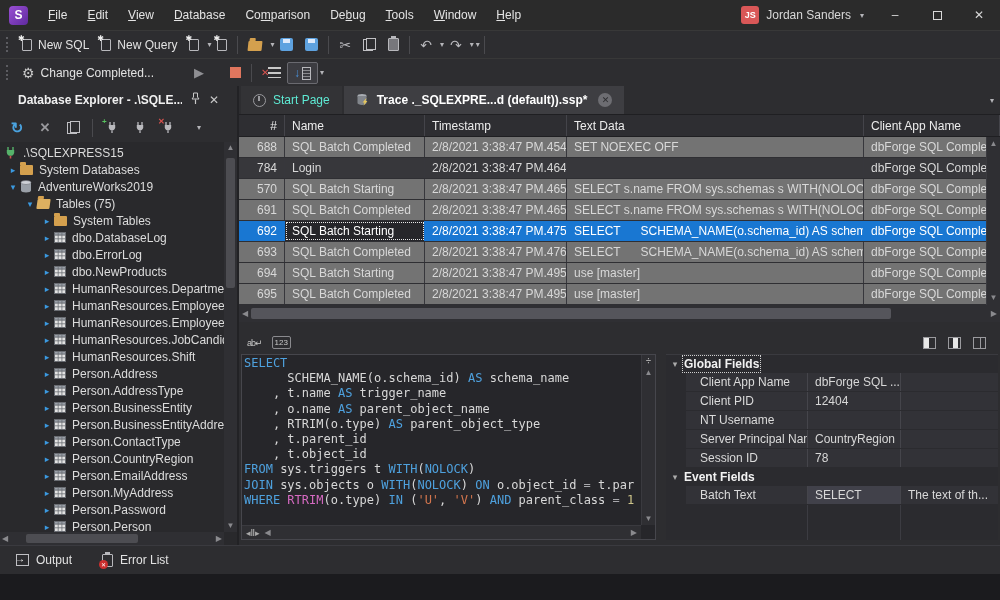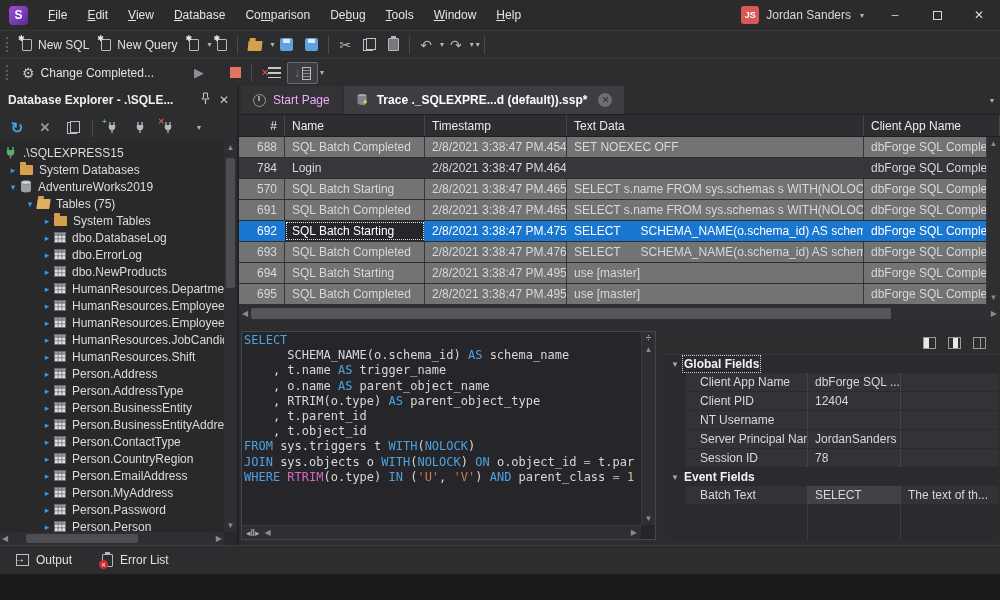--- a/index.html
+++ b/index.html
@@ -40,21 +40,21 @@
   .ic-play{color:#8f8f93;font-size:13px;line-height:1}
   .ic-stop{width:11px;height:11px;background:#e0765e;display:inline-block}
   .ic-clear{width:13px;height:11px;background:repeating-linear-gradient(to bottom,#c8c8c8 0 2px,transparent 2px 5px);position:relative;display:inline-block;margin-left:6px}
   .ic-clear::after{content:"✕";position:absolute;left:-7px;top:0;font-size:10px;font-weight:bold;color:#d9534f}
   .ic-autoscroll{position:relative;width:17px;height:14px;display:inline-block}
   .ic-autoscroll .ar{position:absolute;left:0;top:0;color:#4a90d9;font-weight:bold;font-size:12px}
   .ic-autoscroll::after{content:"";position:absolute;right:0;top:1px;width:7px;height:11px;border:1px solid #b8b8bc;background:repeating-linear-gradient(to bottom,transparent 0 2px,#8a8a8e 2px 3px)}
   
   .workspace{display:flex;height:459px}
   .left-panel{width:239px;background:#2d2d30;border-right:2px solid #222225;display:flex;flex-direction:column}
-  .panel-header{height:27px;display:flex;align-items:center;padding:0 8px;gap:8px}
+  .panel-header{height:27px;display:flex;align-items:center;padding:0 18px;gap:8px}
   .panel-title{font-weight:bold;color:#f0f0f0;flex:1;white-space:nowrap;overflow:hidden}
   .explorer-toolbar{height:29px;display:flex;align-items:center;padding-left:4px;gap:2px}
   .xbtn{background:none;border:none;display:flex;align-items:center;justify-content:center;width:26px;height:24px;position:relative}
   .badge{position:absolute;font-size:8px;font-weight:bold;line-height:1}
   .badge.green{color:#57c25e;left:3px;top:2px}
   .badge.red{color:#d9534f;left:3px;top:2px}
   .tree{flex:1;background:#29292c;position:relative;overflow:hidden;font-size:12px}
   .tree-inner{position:absolute;left:0;top:2px;right:13px;bottom:13px;overflow:hidden}
   .tree-row{height:17px;display:flex;align-items:center;white-space:nowrap;cursor:default}
   .tw{width:14px;flex:none;color:#3b9ae1;font-size:9px;text-align:center}
@@ -64,21 +64,21 @@
   .ic-folder.open{transform:skewX(-8deg);background:#deb060}
   .tlabel{color:#dcdcdc}
   .vscroll{position:absolute;right:0;top:0;bottom:13px;width:13px;background:#2f2f33;display:flex;flex-direction:column;align-items:center;justify-content:space-between;padding:2px 0}
   .hscroll{position:absolute;left:0;right:13px;bottom:0;height:13px;background:#2f2f33;display:flex;align-items:center;justify-content:space-between;padding:0 2px}
   .sarrow{color:#8a8a8e;font-size:8px;line-height:1}
   .vthumb{position:absolute;right:2px;top:16px;width:9px;height:130px;background:#4d4d52;border-radius:2px}
   .hthumb{position:absolute;left:26px;top:2px;width:112px;height:9px;background:#4d4d52;border-radius:2px}
   
   .main{flex:1;display:flex;flex-direction:column;min-width:0}
   .tabbar{height:28px;display:flex;align-items:stretch;background:#2d2d30;position:relative}
-  .tab{display:flex;align-items:center;gap:7px;padding:0 12px;background:#333336;color:#f0abfc;margin-right:2px;margin-left:2px}
+  .tab{display:flex;align-items:center;gap:7px;padding:0 12px;background:#333336;color:#5eead4;margin-right:2px;margin-left:2px}
   .tab.active{background:#3e3e42;color:#fff;font-weight:bold;margin-left:0}
   .tabclose{width:14px;height:14px;border-radius:50%;background:#6d6d72;color:#2d2d30;font-size:9px;display:flex;align-items:center;justify-content:center;margin-left:4px}
   .tab-overflow{position:absolute;right:6px;top:10px}
   .ic-startpage{width:13px;height:13px;border:1.5px solid #9a9a9e;border-radius:50%;position:relative;display:inline-block}
   .ic-startpage::after{content:"";position:absolute;left:4px;top:1px;width:2px;height:5px;background:#9a9a9e}
   
   .grid{display:flex;flex-direction:column}
   .g-header{display:flex;height:23px;background:#2e2e32;border-bottom:1px solid #1f1f22;border-top:1px solid #1f1f22}
   .g-hcell{padding:4px 7px;border-right:1px solid #44444a;color:#ececec;white-space:nowrap;overflow:hidden}
   .grid-rows{position:relative}
@@ -645,20 +645,24 @@
           <span class="g-hthumb"></span>
           <span class="sarrow" style="margin-left:auto">▶</span>
       </div>
     </div>
 
     <div class="splitter-h"></div>
 
     <div class="bottom-panels">
 
       <div class="editor-panel">
+        <div class="mini-toolbar">
+          <span class="ic-wrap">ab↵</span>
+          <span class="ic-123">123</span>
+        </div>
         <div class="editor-box">
           <div class="code" id="code"><div class="cl"><span class="tk-kw">SELECT</span></div><div class="cl"><span class="tk-id">      SCHEMA_NAME(o.schema_id) </span><span class="tk-kw">AS</span><span class="tk-id"> schema_name</span></div><div class="cl"><span class="tk-id">    , t.name </span><span class="tk-kw">AS</span><span class="tk-id"> trigger_name</span></div><div class="cl"><span class="tk-id">    , o.name </span><span class="tk-kw">AS</span><span class="tk-id"> parent_object_name</span></div><div class="cl"><span class="tk-id">    , RTRIM(o.type) </span><span class="tk-kw">AS</span><span class="tk-id"> parent_object_type</span></div><div class="cl"><span class="tk-id">    , t.parent_id</span></div><div class="cl"><span class="tk-id">    , t.object_id</span></div><div class="cl"><span class="tk-kw">FROM</span><span class="tk-id"> sys.triggers t </span><span class="tk-kw">WITH</span><span class="tk-id">(</span><span class="tk-kw">NOLOCK</span><span class="tk-id">)</span></div><div class="cl"><span class="tk-kw">JOIN</span><span class="tk-id"> sys.objects o </span><span class="tk-kw">WITH</span><span class="tk-id">(</span><span class="tk-kw">NOLOCK</span><span class="tk-id">) </span><span class="tk-kw">ON</span><span class="tk-id"> o.object_id </span><span class="tk-op">=</span><span class="tk-id"> t.par</span></div><div class="cl"><span class="tk-kw">WHERE</span><span class="tk-id"> </span><span class="tk-fn">RTRIM</span><span class="tk-id">(o.type) </span><span class="tk-kw">IN</span><span class="tk-id"> (</span><span class="tk-str">'U'</span><span class="tk-id">, </span><span class="tk-str">'V'</span><span class="tk-id">) </span><span class="tk-kw">AND</span><span class="tk-id"> parent_class </span><span class="tk-op">=</span><span class="tk-num"> 1</span></div></div>
           <div class="ed-vscroll">
             <span class="ed-split">÷</span>
             <span class="sarrow">▲</span>
             <span class="sarrow end">▼</span>
           </div>
           <div class="ed-hscroll">
             <span class="ed-split">◂‖▸</span>
             <span class="sarrow">◀</span>
@@ -694,21 +698,21 @@
             </div>
             <div class="f-row">
               <div class="f-gut"></div>
               <div class="f-label">NT Username</div>
               <div class="f-value"></div>
               <div class="f-desc"></div>
             </div>
             <div class="f-row">
               <div class="f-gut"></div>
               <div class="f-label">Server Principal Name</div>
-              <div class="f-value">JordanSanders</div>
+              <div class="f-value">CountryRegion</div>
               <div class="f-desc"></div>
             </div>
             <div class="f-row">
               <div class="f-gut"></div>
               <div class="f-label">Session ID</div>
               <div class="f-value">78</div>
               <div class="f-desc"></div>
             </div>
             <div class="f-group">
               <span class="f-caret">▾</span>

